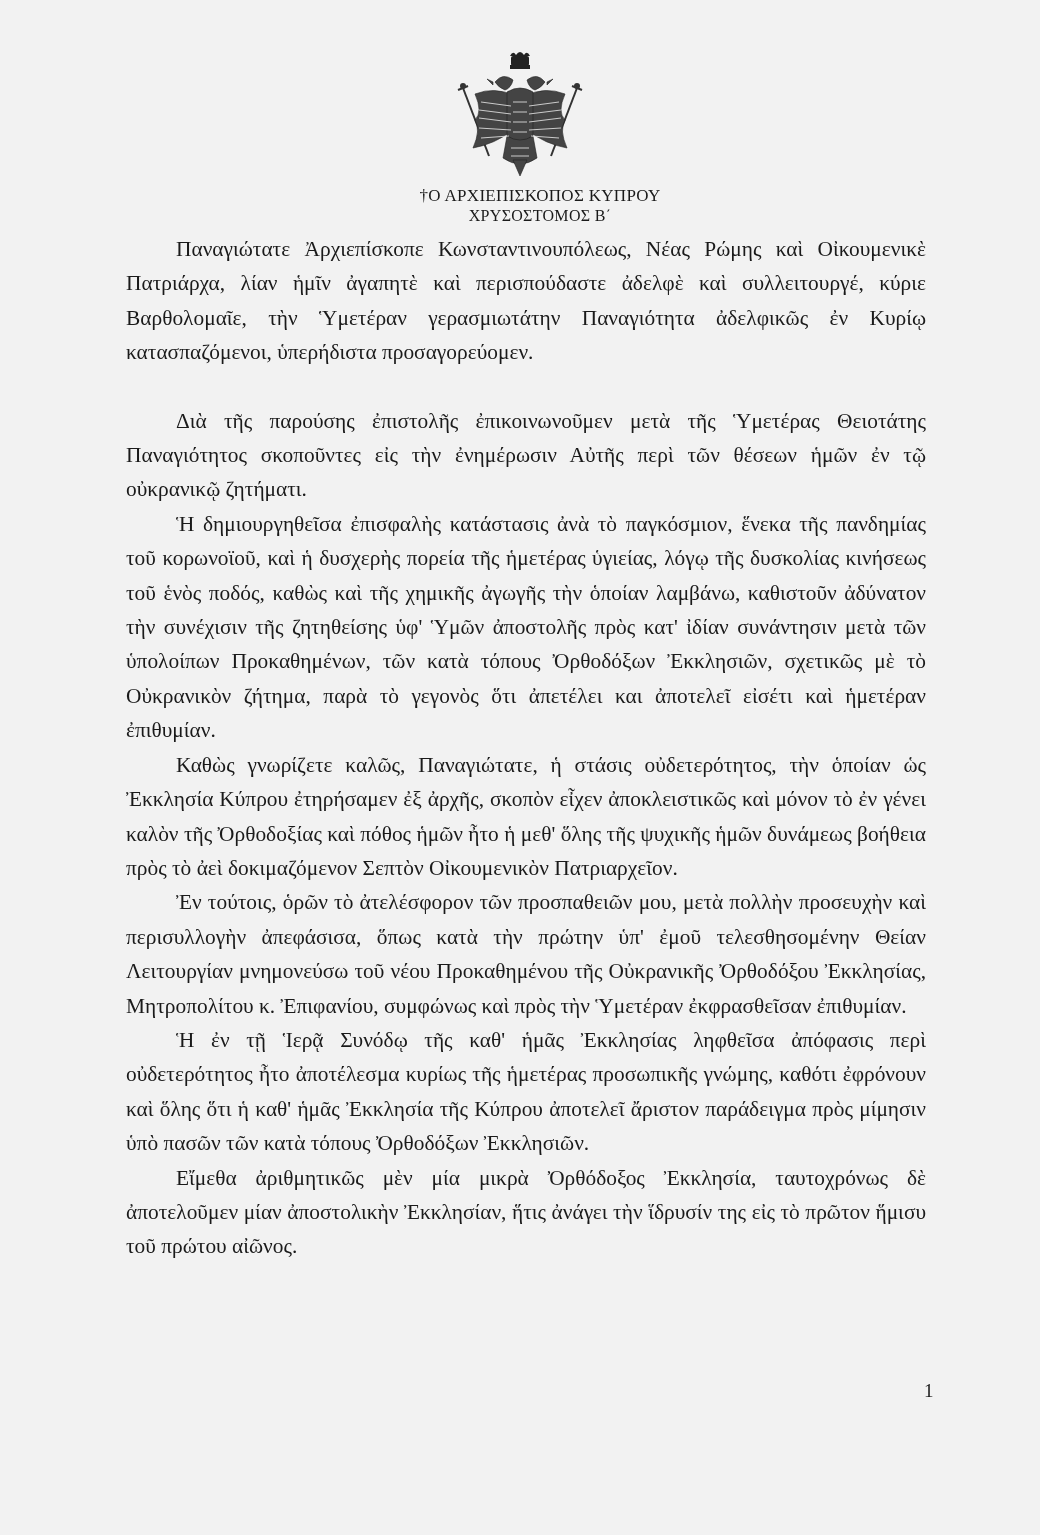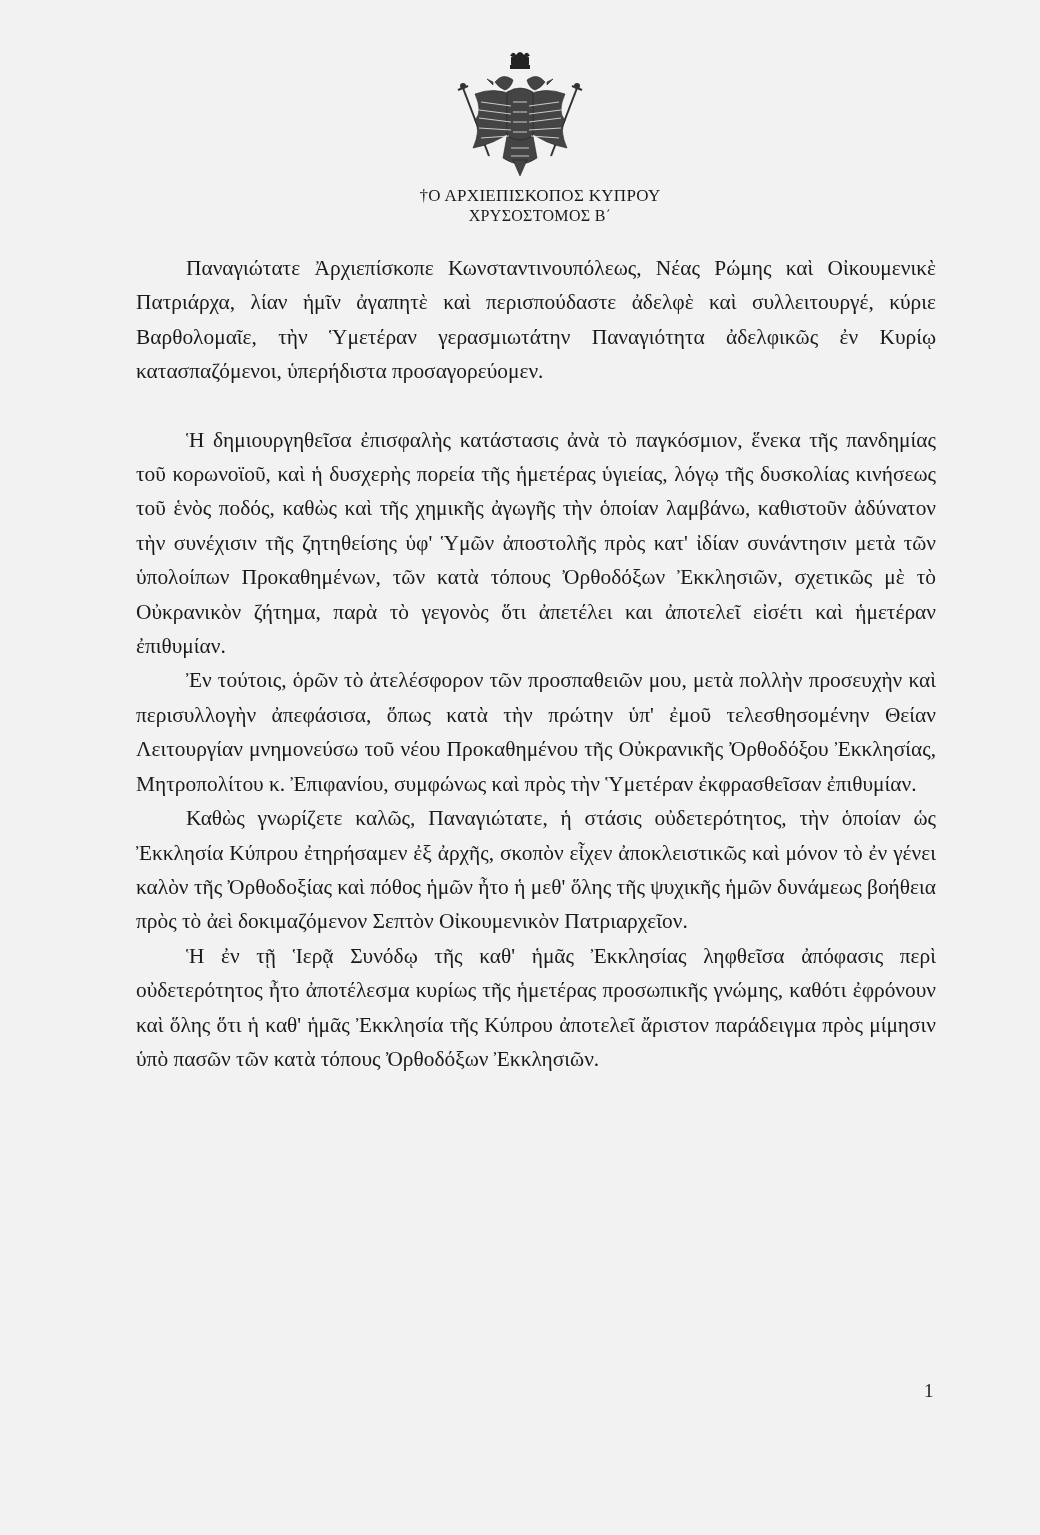--- a/index.html
+++ b/index.html
@@ -34,28 +34,27 @@
       width: 1040px;
       text-align: center;
       font-size: 17px;
       letter-spacing: 0.3px;
       color: #1a1a1a;
     }
     .header-title.l1 { top: 186px; left: 20px; }
     .header-title.l2 { top: 207px; left: 20px; font-size: 16px; }
     .body-text {
       position: absolute;
-      left: 136px;
+      left: 126px;
       top: 232px;
       width: 800px;
       font-size: 21.4px;
       line-height: 34.4px;
       text-align: justify;
       font-family: "Liberation Serif", "DejaVu Serif", serif;
-      margin-top: 19px;
     }
     .body-text p {
       margin: 0;
       text-indent: 50px;
     }
     .body-text p.gap-after {
       margin-bottom: 34px;
     }
     .page-number {
       position: absolute;
@@ -120,20 +119,22 @@
       <path d="M56 96 L74 96"></path>
         <path d="M56 104 L74 104"></path>
     </g>
   </svg>
 
   <div class="header-title l1">†Ο ΑΡΧΙΕΠΙΣΚΟΠΟΣ ΚΥΠΡΟΥ</div>
   <div class="header-title l2">ΧΡΥΣΟΣΤΟΜΟΣ Β΄</div>
 
   <div class="body-text">
     <p class="gap-after">Παναγιώτατε Ἀρχιεπίσκοπε Κωνσταντινουπόλεως, Νέας Ρώμης καὶ Οἰκουμενικὲ Πατριάρχα, λίαν ἡμῖν ἀγαπητὲ καὶ περισπούδαστε ἀδελφὲ καὶ συλλειτουργέ, κύριε Βαρθολομαῖε, τὴν Ὑμετέραν γερασμιωτάτην Παναγιότητα ἀδελφικῶς ἐν Κυρίῳ κατασπαζόμενοι, ὑπερήδιστα προσαγορεύομεν.</p>
+    <p>Διὰ τῆς παρούσης ἐπιστολῆς ἐπικοινωνοῦμεν μετὰ τῆς Ὑμετέρας Θειοτάτης Παναγιότητος σκοποῦντες εἰς τὴν ἐνημέρωσιν Αὐτῆς περὶ τῶν θέσεων ἡμῶν ἐν τῷ οὐκρανικῷ ζητήματι.</p>
     <p>Ἡ δημιουργηθεῖσα ἐπισφαλὴς κατάστασις ἀνὰ τὸ παγκόσμιον, ἕνεκα τῆς πανδημίας τοῦ κορωνοϊοῦ, καὶ ἡ δυσχερὴς πορεία τῆς ἡμετέρας ὑγιείας, λόγῳ τῆς δυσκολίας κινήσεως τοῦ ἑνὸς ποδός, καθὼς καὶ τῆς χημικῆς ἀγωγῆς τὴν ὁποίαν λαμβάνω, καθιστοῦν ἀδύνατον τὴν συνέχισιν τῆς ζητηθείσης ὑφ' Ὑμῶν ἀποστολῆς πρὸς κατ' ἰδίαν συνάντησιν μετὰ τῶν ὑπολοίπων Προκαθημένων, τῶν κατὰ τόπους Ὀρθοδόξων Ἐκκλησιῶν, σχετικῶς μὲ τὸ Οὐκρανικὸν ζήτημα, παρὰ τὸ γεγονὸς ὅτι ἀπετέλει και ἀποτελεῖ εἰσέτι καὶ ἡμετέραν ἐπιθυμίαν.</p>
+    <p>Καθὼς γνωρίζετε καλῶς, Παναγιώτατε, ἡ στάσις οὐδετερότητος, τὴν ὁποίαν ὡς Ἐκκλησία Κύπρου ἐτηρήσαμεν ἐξ ἀρχῆς, σκοπὸν εἶχεν ἀποκλειστικῶς καὶ μόνον τὸ ἐν γένει καλὸν τῆς Ὀρθοδοξίας καὶ πόθος ἡμῶν ἦτο ἡ μεθ' ὅλης τῆς ψυχικῆς ἡμῶν δυνάμεως βοήθεια πρὸς τὸ ἀεὶ δοκιμαζόμενον Σεπτὸν Οἰκουμενικὸν Πατριαρχεῖον.</p>
     <p>Ἐν τούτοις, ὁρῶν τὸ ἀτελέσφορον τῶν προσπαθειῶν μου, μετὰ πολλὴν προσευχὴν καὶ περισυλλογὴν ἀπεφάσισα, ὅπως κατὰ τὴν πρώτην ὑπ' ἐμοῦ τελεσθησομένην Θείαν Λειτουργίαν μνημονεύσω τοῦ νέου Προκαθημένου τῆς Οὐκρανικῆς Ὀρθοδόξου Ἐκκλησίας, Μητροπολίτου κ. Ἐπιφανίου, συμφώνως καὶ πρὸς τὴν Ὑμετέραν ἐκφρασθεῖσαν ἐπιθυμίαν.</p>
-    <p>Καθὼς γνωρίζετε καλῶς, Παναγιώτατε, ἡ στάσις οὐδετερότητος, τὴν ὁποίαν ὡς Ἐκκλησία Κύπρου ἐτηρήσαμεν ἐξ ἀρχῆς, σκοπὸν εἶχεν ἀποκλειστικῶς καὶ μόνον τὸ ἐν γένει καλὸν τῆς Ὀρθοδοξίας καὶ πόθος ἡμῶν ἦτο ἡ μεθ' ὅλης τῆς ψυχικῆς ἡμῶν δυνάμεως βοήθεια πρὸς τὸ ἀεὶ δοκιμαζόμενον Σεπτὸν Οἰκουμενικὸν Πατριαρχεῖον.</p>
     <p>Ἡ ἐν τῇ Ἱερᾷ Συνόδῳ τῆς καθ' ἡμᾶς Ἐκκλησίας ληφθεῖσα ἀπόφασις περὶ οὐδετερότητος ἦτο ἀποτέλεσμα κυρίως τῆς ἡμετέρας προσωπικῆς γνώμης, καθότι ἐφρόνουν καὶ ὅλης ὅτι ἡ καθ' ἡμᾶς Ἐκκλησία τῆς Κύπρου ἀποτελεῖ ἄριστον παράδειγμα πρὸς μίμησιν ὑπὸ πασῶν τῶν κατὰ τόπους Ὀρθοδόξων Ἐκκλησιῶν.</p>
+    <p>Εἴμεθα ἀριθμητικῶς μὲν μία μικρὰ Ὀρθόδοξος Ἐκκλησία, ταυτοχρόνως δὲ ἀποτελοῦμεν μίαν ἀποστολικὴν Ἐκκλησίαν, ἥτις ἀνάγει τὴν ἵδρυσίν της εἰς τὸ πρῶτον ἥμισυ τοῦ πρώτου αἰῶνος.</p>
   </div>
 
   <div class="page-number">1</div>
 </div>
 
 </body></html>

